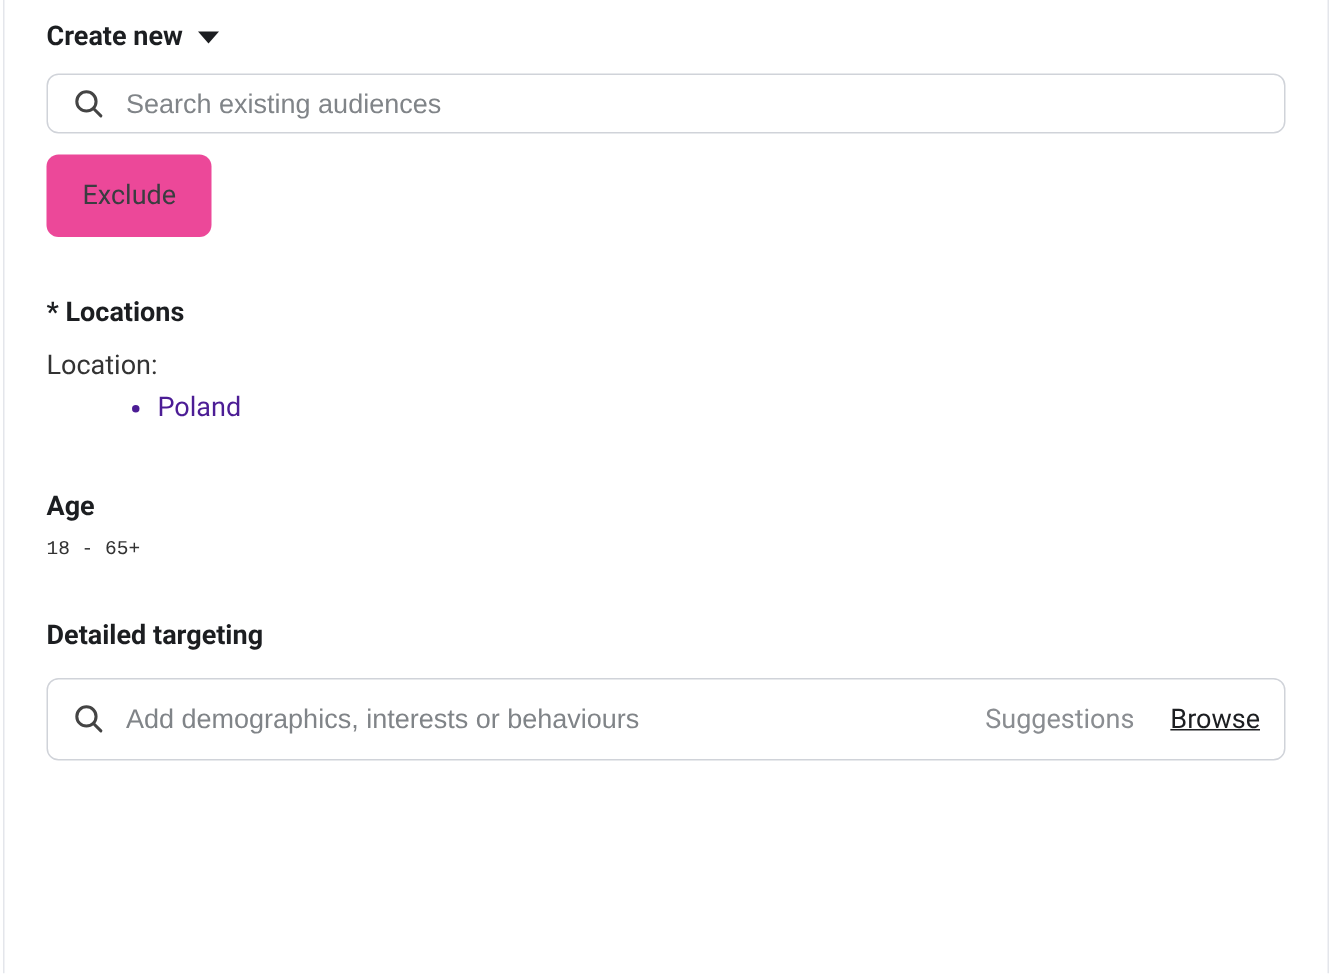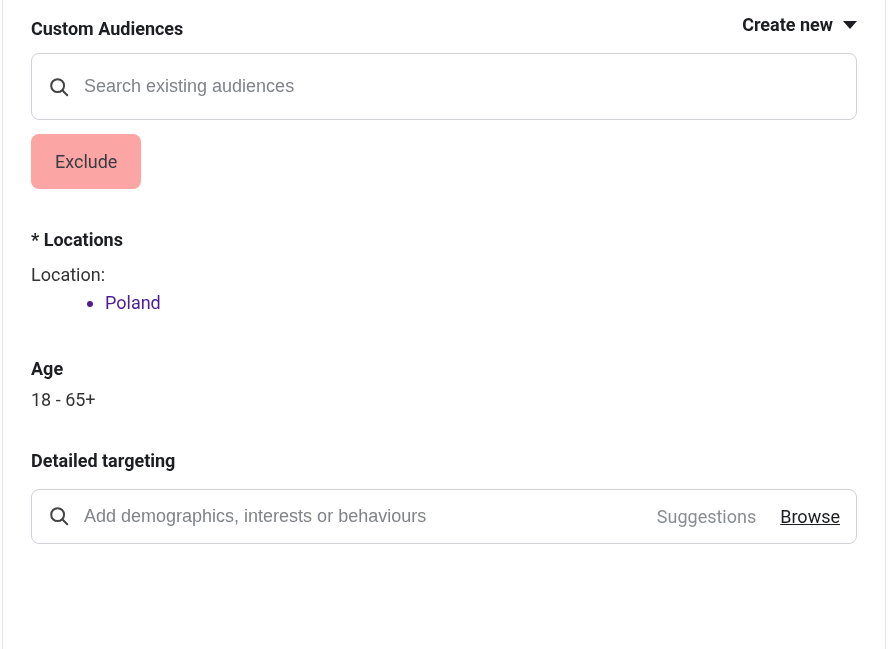--- a/index.html
+++ b/index.html
@@ -48,42 +48,42 @@
     .create-new .caret {
       width: 0; height: 0;
       border-left: 7px solid transparent;
       border-right: 7px solid transparent;
       border-top: 8px solid #1c1e21;
     }
     .search-box {
       margin-top: 14px;
       border: 1px solid #d0d3d9;
       border-radius: 8px;
-      height: 67px;
+      height: 40px;
       display: flex;
       align-items: center;
       padding: 0 16px;
       gap: 14px;
       background: #ffffff;
     }
     .search-icon svg { display: block; }
     .search-input {
       flex: 1;
       border: none;
       outline: none;
       font-size: 18px;
       color: #1c1e21;
       background: transparent;
     }
     .search-input::placeholder {
       color: #808488;
     }
     .exclude-btn {
       margin-top: 14px;
-      background: #fca5a5;
+      background: #ec4899;
       border: none;
       border-radius: 8px;
       height: 55px;
       padding: 0 24px;
       font-size: 18px;
       color: #3a3d40;
       cursor: pointer;
       font-family: inherit;
     }
     .sec {
@@ -104,22 +104,23 @@
       padding: 0 0 0 34px;
     }
     .loc-list li {
       font-size: 18px;
       color: #4c1d95;
       line-height: 1.6;
       margin-left: 40px;
     }
     .sec-val {
       margin-top: 10px;
-      font-size: 18px;
+      font-size: 13px;
       color: #333;
+      font-family: Liberation Mono, monospace;
     }
     .sub-gray {
       margin-top: 10px;
       font-size: 16px;
       font-weight: 600;
       color: #65676b;
       display: flex;
       align-items: center;
       gap: 8px;
     }
@@ -169,21 +170,20 @@
       text-decoration: underline;
     }
   </style>
 </head>
 <body>
 
 <div class="frame">
   <div class="content">
 
     <div class="top-row">
-      <div class="section-title">Custom Audiences</div>
       <div class="create-new">
         <span>Create new</span>
         <span class="caret"></span>
       </div>
     </div>
 
     <div class="search-box">
       <span class="search-icon">
         <svg width="22" height="22" viewBox="0 0 24 24" fill="none" stroke="#444" stroke-width="2.2" stroke-linecap="round">
           <circle cx="10.5" cy="10.5" r="7"></circle>

